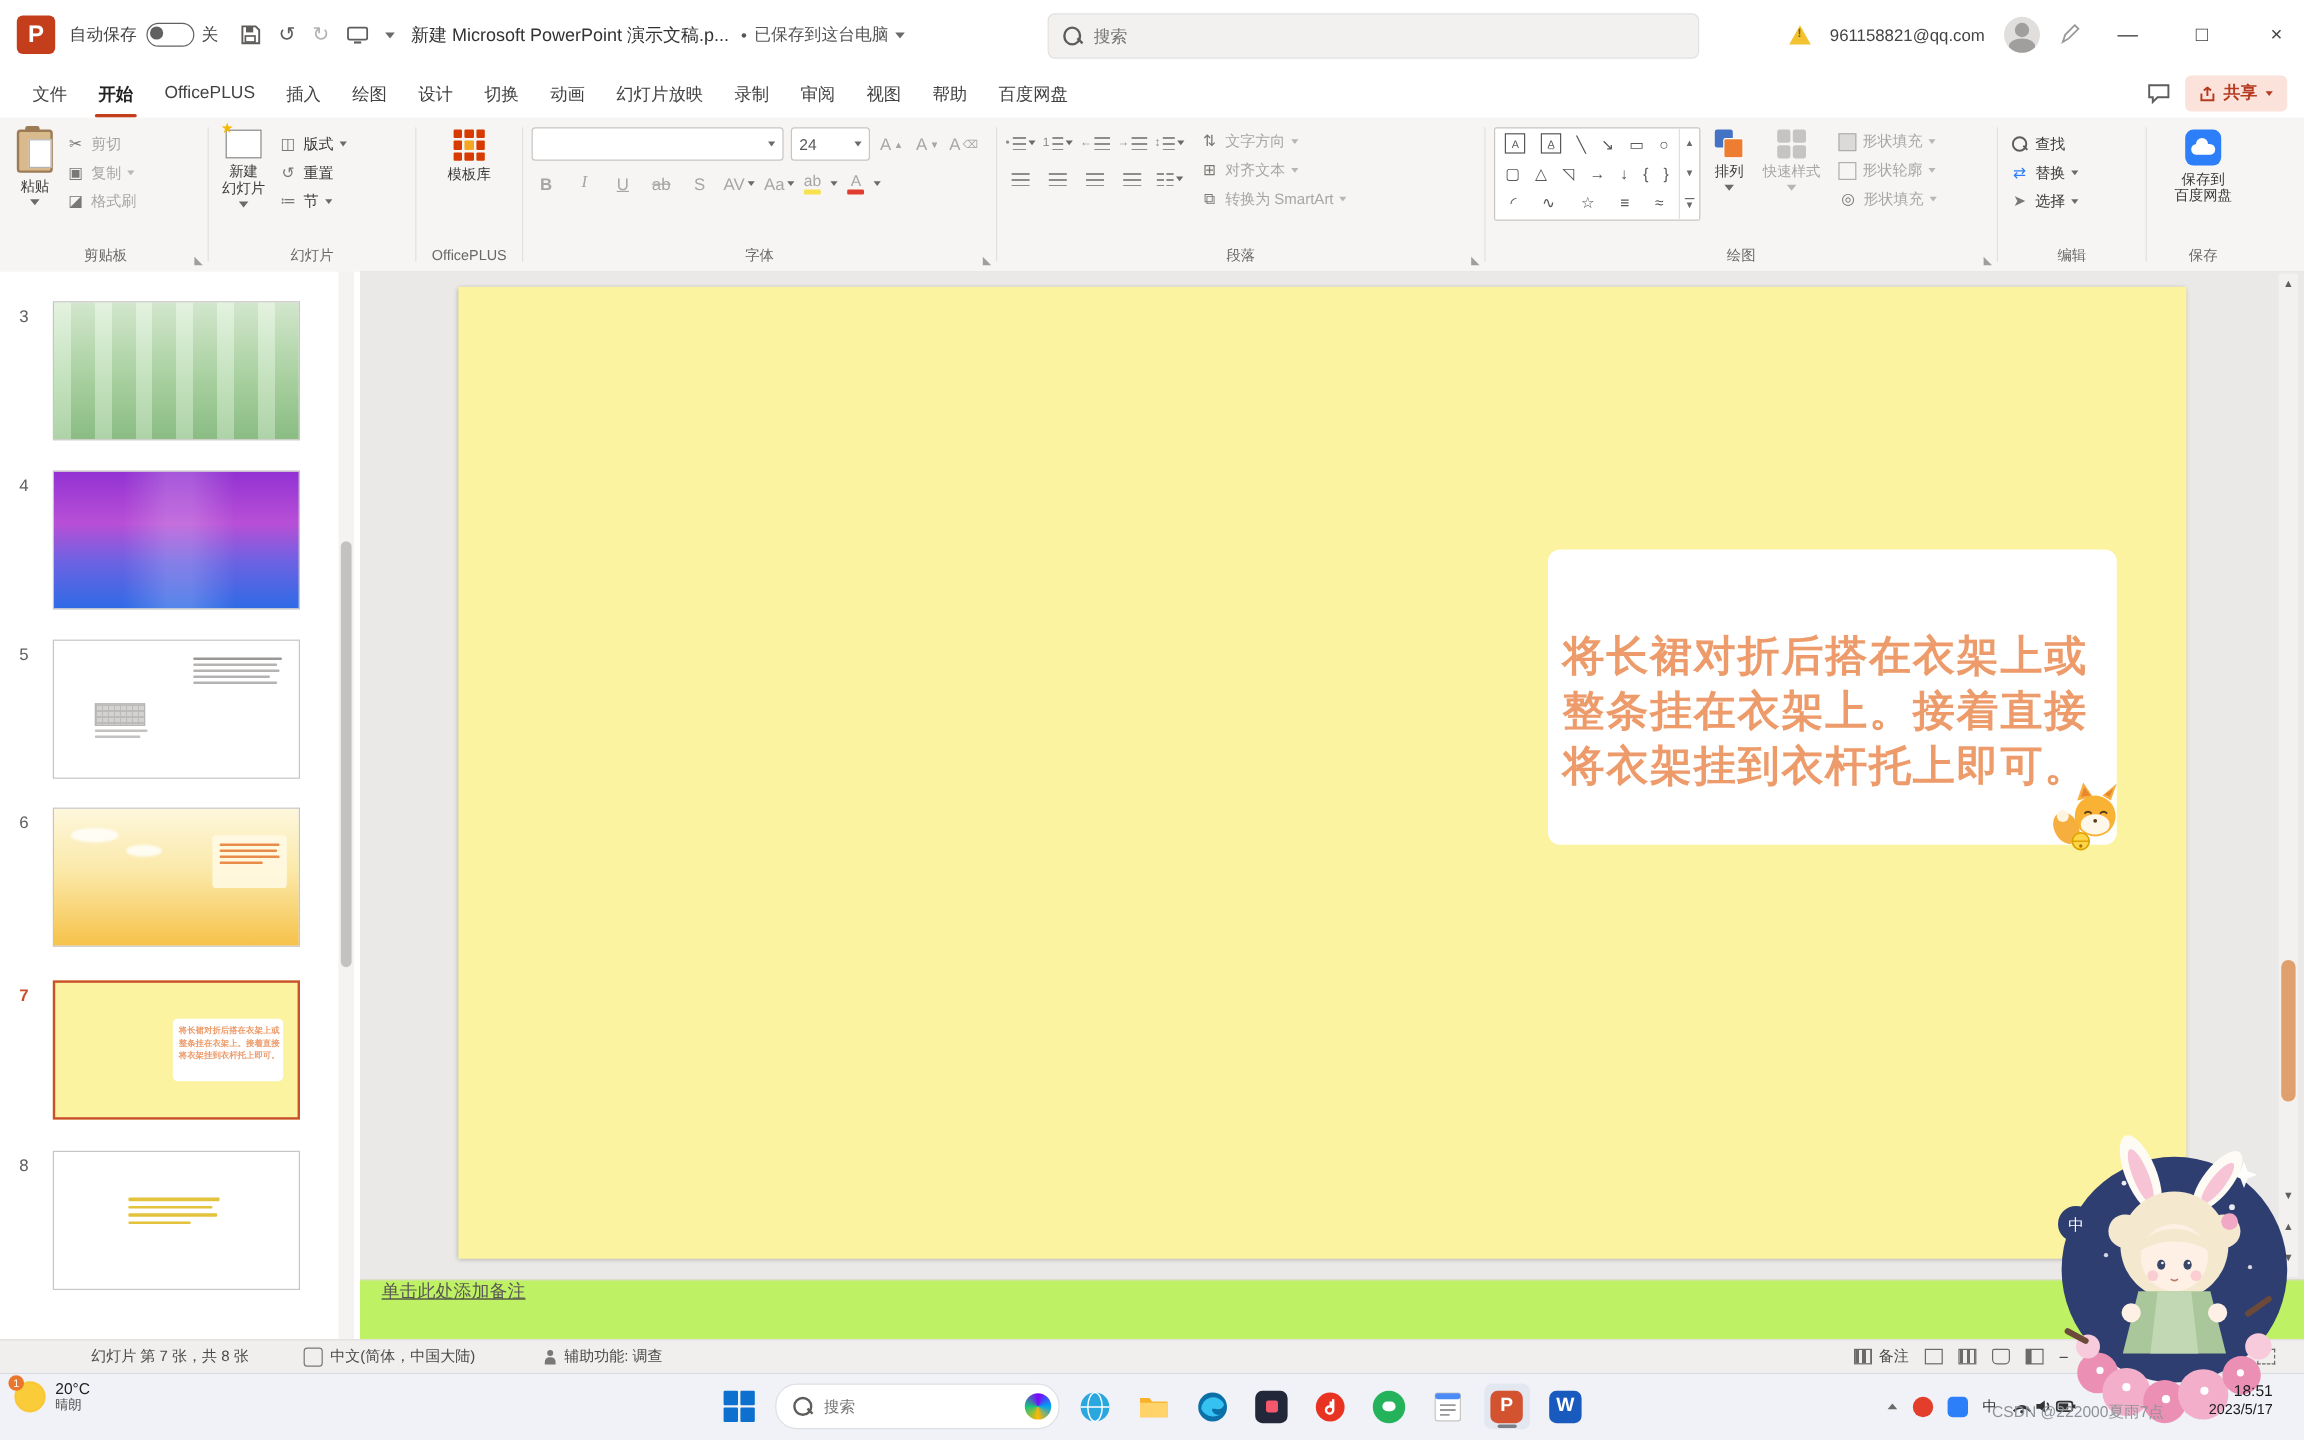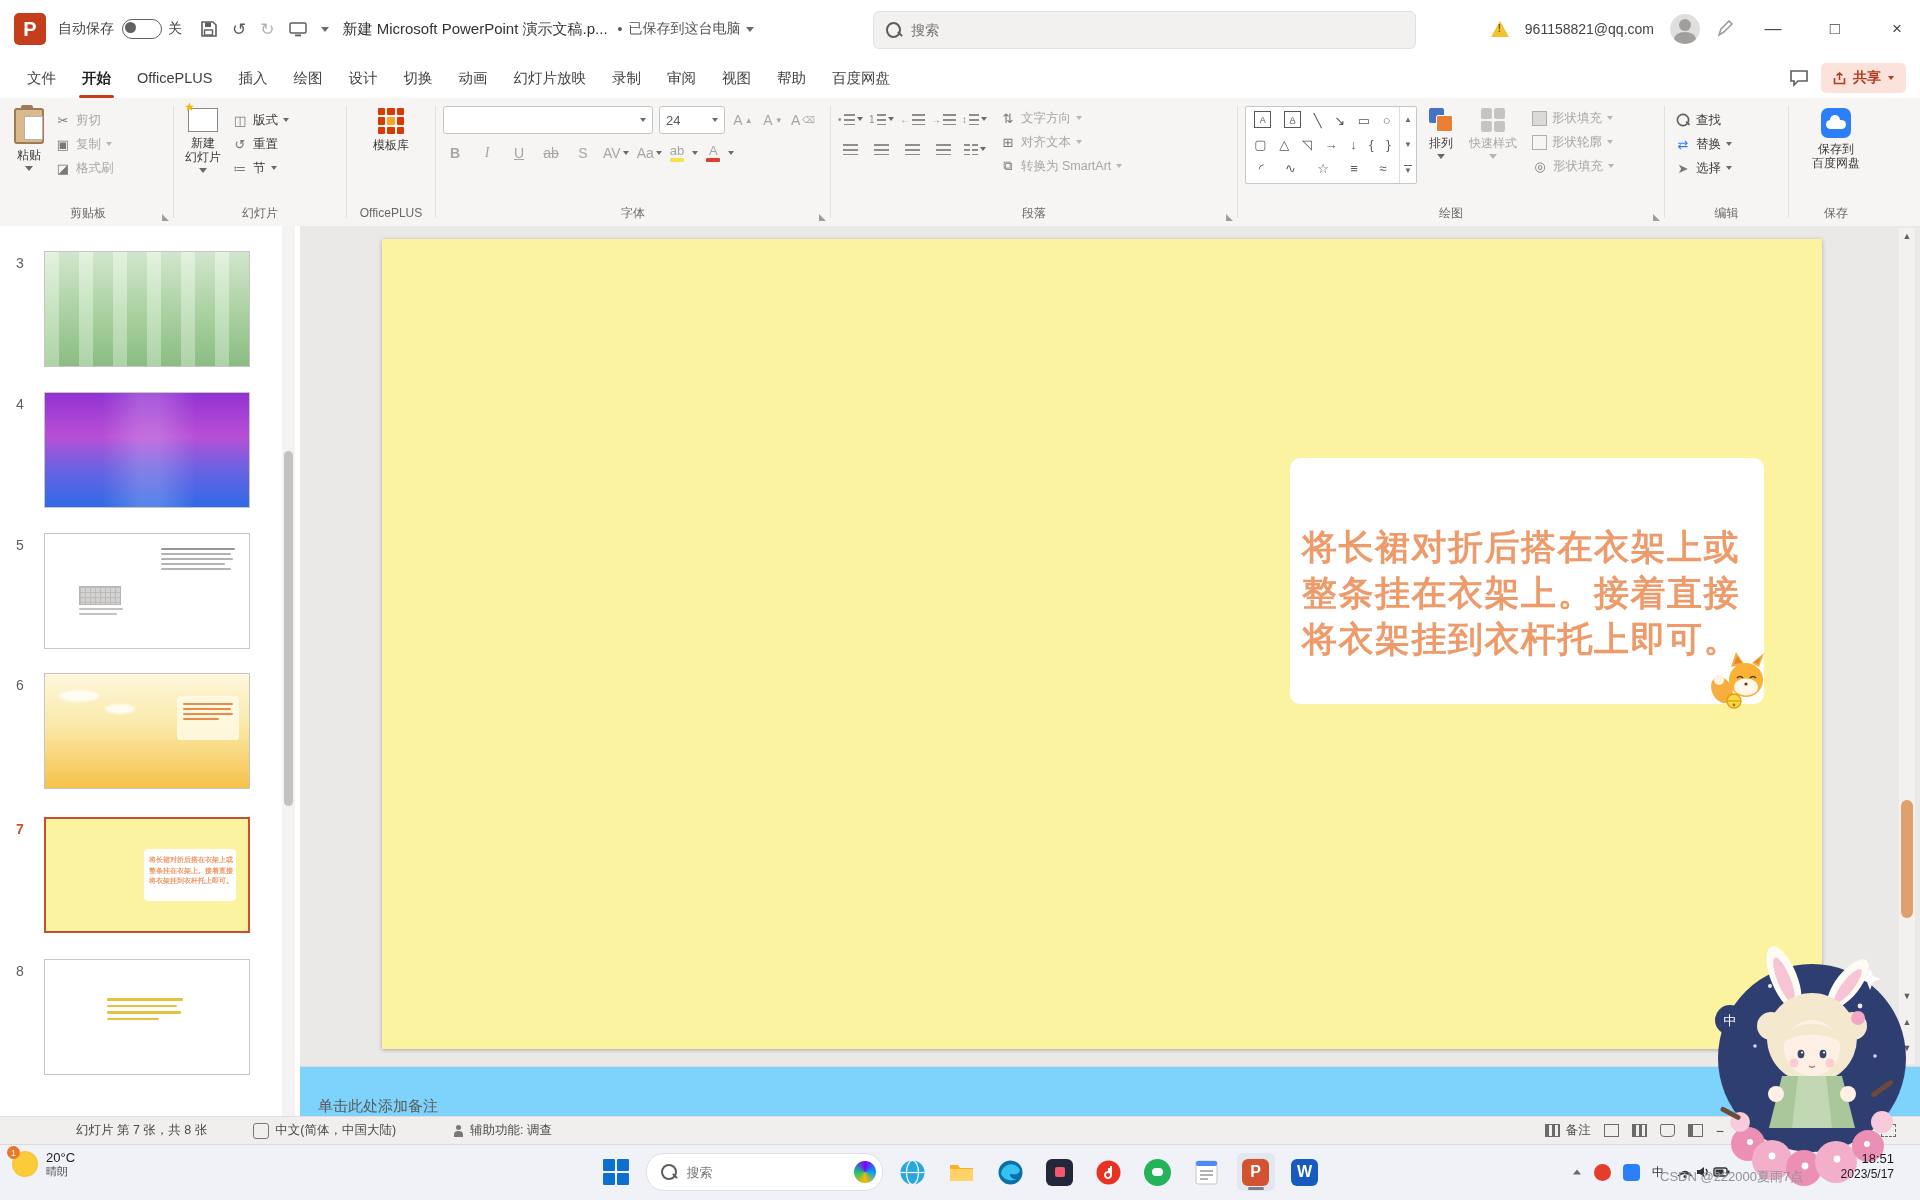--- a/index.html
+++ b/index.html
@@ -123,21 +123,21 @@
   #canvas{left:300px;top:226px;right:0;height:840px;background:#EBE9E7;}
   #slide{left:382px;top:239px;width:1440px;height:810px;background:#FBF3A0;box-shadow:0 1px 4px rgba(0,0,0,.28);}
   #slide-textbox{left:1290px;top:458px;width:474px;height:246px;background:#fff;border-radius:10px;padding:66px 8px 0 12px;box-sizing:border-box;}
   #slide-textbox .line{font-size:35px;line-height:46px;font-weight:800;color:#ED9B6A;letter-spacing:1.5px;white-space:nowrap;}
   #fox{position:absolute;right:-14px;bottom:-8px;width:72px;height:62px;}
   #vscroll-track{left:1899px;top:228px;width:16px;height:836px;background:#F2F1F0;}
   #vscroll-thumb{left:1901px;top:800px;width:12px;height:118px;background:#DFA06E;border-radius:6px;}
   .scroll-arrow{position:absolute;left:1899px;width:16px;height:16px;display:flex;align-items:center;justify-content:center;font-size:9px;color:#605E5C;}
 
   
-  #notes{left:300px;top:1066px;right:0;height:50px;background:#7dd3fc;border-top:1px solid #DCDAD8;display:flex;align-items:flex-end;padding-left:18px;box-sizing:border-box;}
+  #notes{left:300px;top:1066px;right:0;height:50px;background:#bef264;border-top:1px solid #DCDAD8;display:flex;align-items:flex-start;padding-left:18px;box-sizing:border-box;text-decoration:underline;}
   #notes .ph{font-size:15px;color:#5A5857;}
 
   
   #status{left:0;top:1116px;right:0;height:28px;background:#F0EFED;border-top:1px solid #E1DFDD;display:flex;align-items:center;
     font-size:12.5px;color:#4b4a49;padding:0 14px;box-sizing:border-box;}
   .st-item{display:flex;align-items:center;gap:6px;white-space:nowrap;}
   .st-ico{width:14px;height:14px;border:1.5px solid #7a7876;border-radius:3px;display:inline-block;}
   .st-person{width:12px;height:12px;position:relative;display:inline-block;}
   .st-person:before{content:"";position:absolute;left:4px;top:0;width:5px;height:5px;border-radius:50%;background:#7a7876;}
   .st-person:after{content:"";position:absolute;left:2px;top:6px;width:9px;height:6px;border-radius:4px 4px 0 0;background:#7a7876;}

